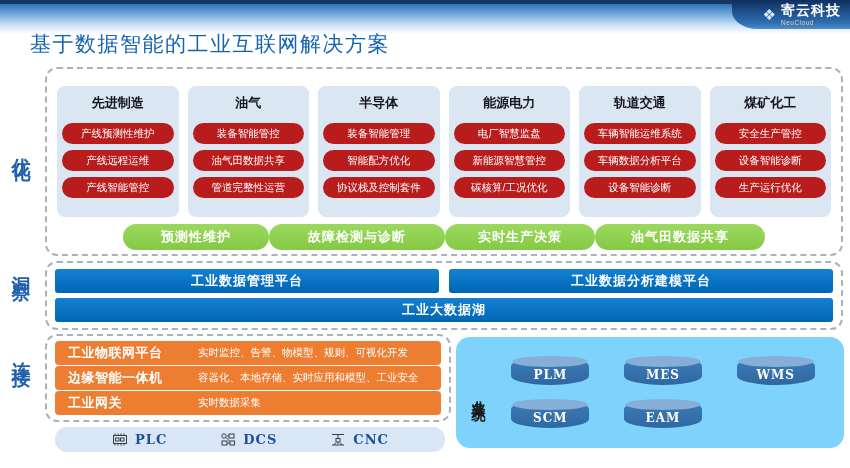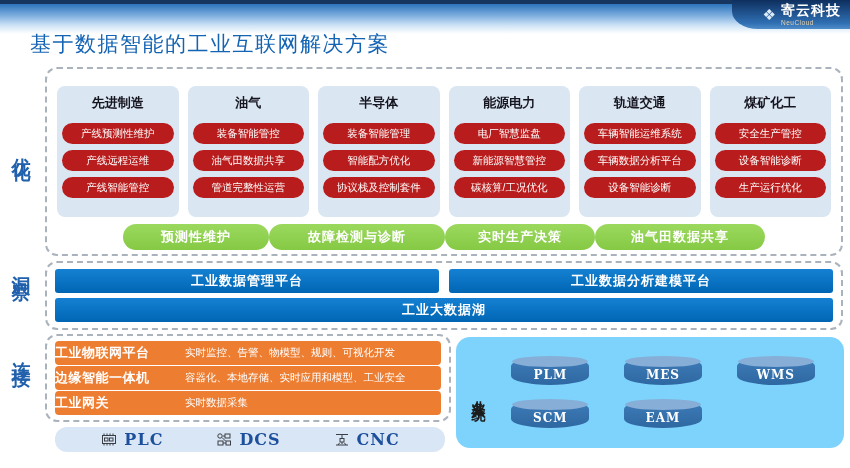--- a/index.html
+++ b/index.html
@@ -79,21 +79,21 @@
     border-radius:3px; color:#fff; font-weight:bold; font-size:13px; letter-spacing:1px;
     display:flex; align-items:center; justify-content:center;
   }
   .datalake-bar { margin-top:5px; }
 
   
   .edge-row {
     height:24px; background:#ed7d31; border-radius:4px;
     display:flex; align-items:center; color:#fff;
   }
-  .edge-name { font-weight:bold; font-size:13px; width:130px; white-space:nowrap; letter-spacing:0.5px; }
+  .edge-name { font-weight:bold; font-size:13px; width:130px; white-space:nowrap; letter-spacing:0.5px;margin-left:13px; }
   .edge-desc { font-size:10.5px; white-space:nowrap; }
 
   
   .biz-panel {
     position:absolute; left:456px; top:337px; width:388px; height:111px;
     background:#7dd3fc; border-radius:14px;
     display:flex; align-items:center; padding:6px 12px 6px 14px;
   }
   .biz-label {
     writing-mode:vertical-rl; text-orientation:upright; font-weight:bold; font-size:14px;
@@ -121,21 +121,21 @@
 
   
   .device-strip {
     position:absolute; left:55px; top:427px; width:390px; height:25px;
     background:#d9e6f5; border-radius:12px;
     display:flex; align-items:center; justify-content:center;
   }
   .device { display:flex; align-items:center; gap:6px; margin:0 26px; }
   .device-icon { display:flex; align-items:center; }
   .device-label {
-    font-weight:bold; font-size:16px; color:#1c4f9c; letter-spacing:1px;
+    font-weight:bold; font-size:13px; color:#1c4f9c; letter-spacing:1px;
     font-family:"DejaVu Serif","Liberation Serif",serif;
   }
 </style>
 </head>
 <body>
 
 <div class="slide">
 
   <div class="header-stripe"></div>
   <div class="header-band"></div>

